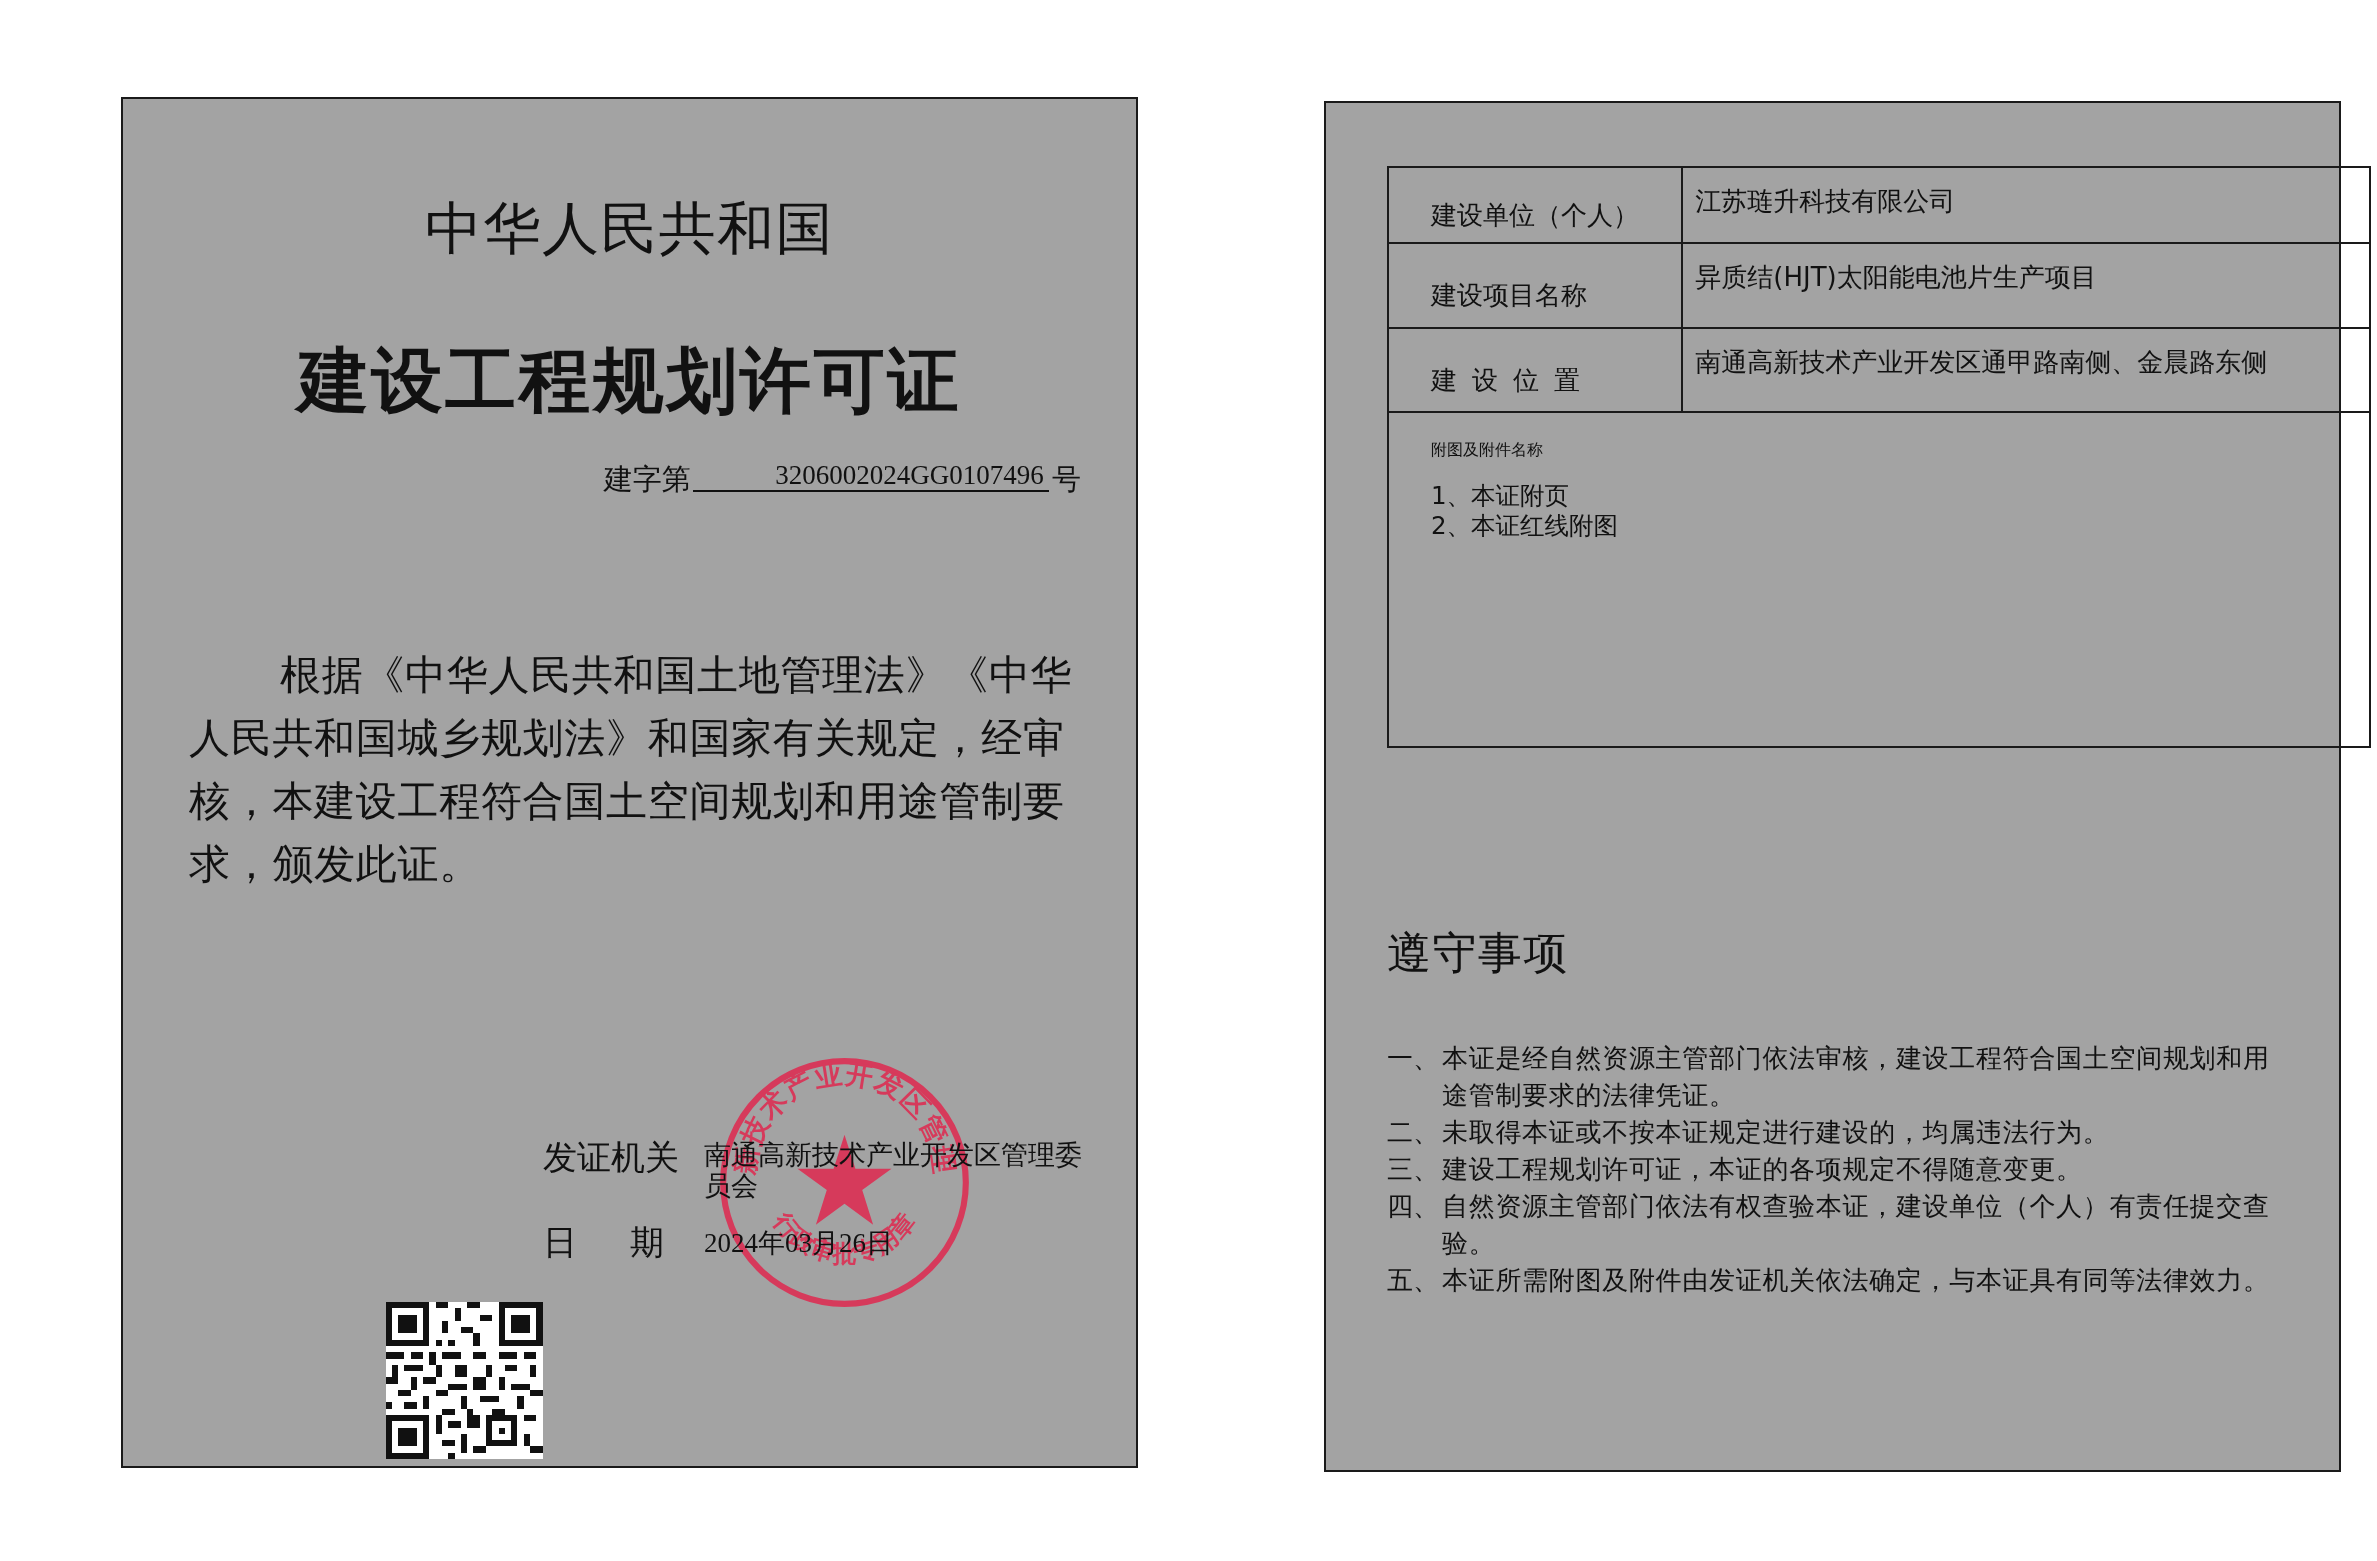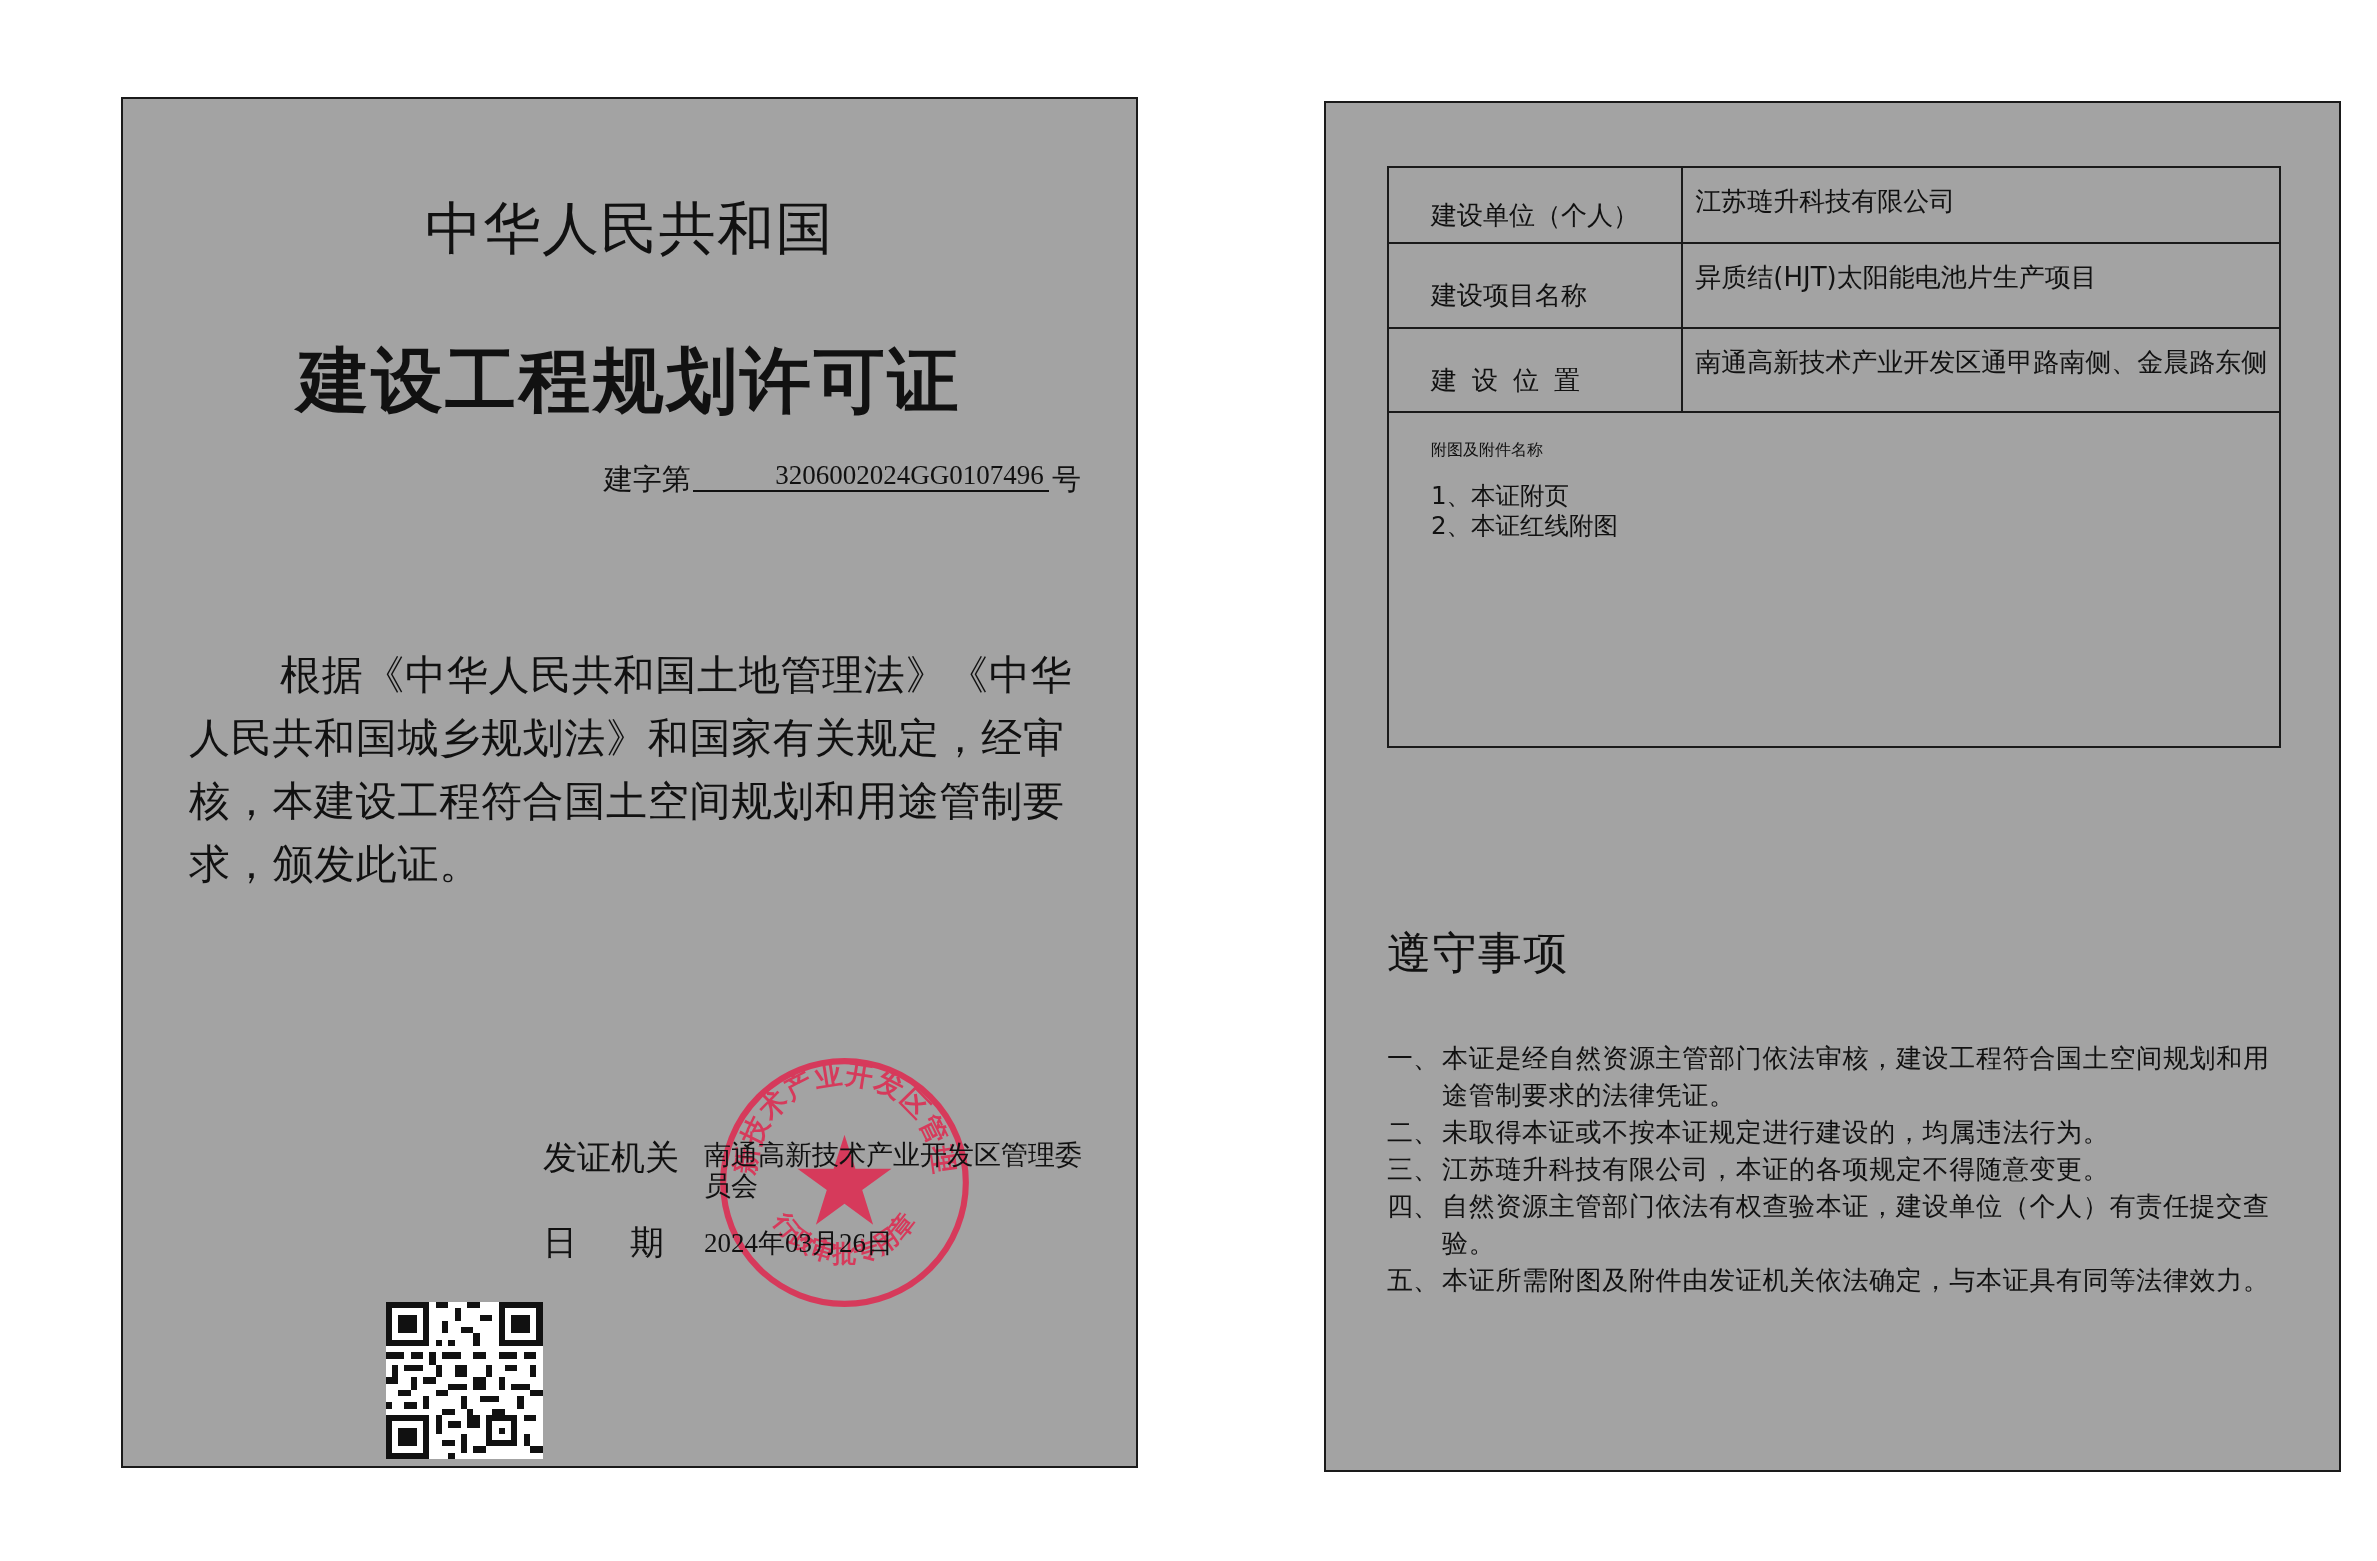--- a/index.html
+++ b/index.html
@@ -23,21 +23,21 @@
   .issuer-row { left: 420px; top: 1036px; display: flex; align-items: flex-start; justify-content: center; }
   .issuer-label { font-size: 34px; width: 161px; }
   .issuer-value { font-size: 27px; line-height: 31px; width: 382px; white-space: normal; position: relative; z-index: 3; margin-top: 4.1px; }
   .date-row { left: 420px; top: 1121px; display: flex; align-items: center; }
   .date-label { font-size: 34px; width: 161px; display: flex; justify-content: space-between; padding-right: 40px; box-sizing: border-box; }
   .date-value { font-size: 27px; font-family: "Liberation Serif", serif; position: relative; z-index: 3; }
   .seal { position: absolute; left: 592px; top: 954px; width: 259px; height: 259px; z-index: 2; opacity: 0.85; }
   .qr { position: absolute; left: 257px; top: 1203px; width: 168px; height: 157px; }
 
   
-  .info-table { position: absolute; left: 61px; top: 63px; width: 894px; border-collapse: collapse; font-size: 26px; }
+  .info-table { position: absolute; left: 61px; top: 63px; width: 984px; border-collapse: collapse; font-size: 26px; }
   .info-table td { border: 2px solid #1a1a1a; vertical-align: top; box-sizing: border-box; }
   .info-table td.label { width: 294px; padding: 20.4px 0 0 42px; vertical-align: middle; }
   .info-table td.value { padding: 17.7px 0 0 12.3px; line-height: 30px; }
   .info-table tr.r0 { height: 76px; }
   .info-table tr.r1 { height: 85px; }
   .info-table tr.r2 { height: 84px; }
   .info-table tr.r3 { height: 85px; }
   .info-table tr.r4 { height: 335px; }
   .spaced { letter-spacing: 15px; }
   .attach-cell { padding: 27px 0 0 42px !important; vertical-align: top !important; }
@@ -197,21 +197,21 @@
     <div class="note-item">
       <span class="note-num">一、</span>
       <span class="note-text">本证是经自然资源主管部门依法审核，建设工程符合国土空间规划和用途管制要求的法律凭证。</span>
     </div>
     <div class="note-item">
       <span class="note-num">二、</span>
       <span class="note-text">未取得本证或不按本证规定进行建设的，均属违法行为。</span>
     </div>
     <div class="note-item">
       <span class="note-num">三、</span>
-      <span class="note-text">江苏琏升科技有限公司，本证的各项规定不得随意变更。</span>
+      <span class="note-text">建设工程规划许可证，本证的各项规定不得随意变更。</span>
     </div>
     <div class="note-item">
       <span class="note-num">四、</span>
       <span class="note-text">自然资源主管部门依法有权查验本证，建设单位（个人）有责任提交查验。</span>
     </div>
     <div class="note-item">
       <span class="note-num">五、</span>
       <span class="note-text">本证所需附图及附件由发证机关依法确定，与本证具有同等法律效力。</span>
     </div>
   </div>

